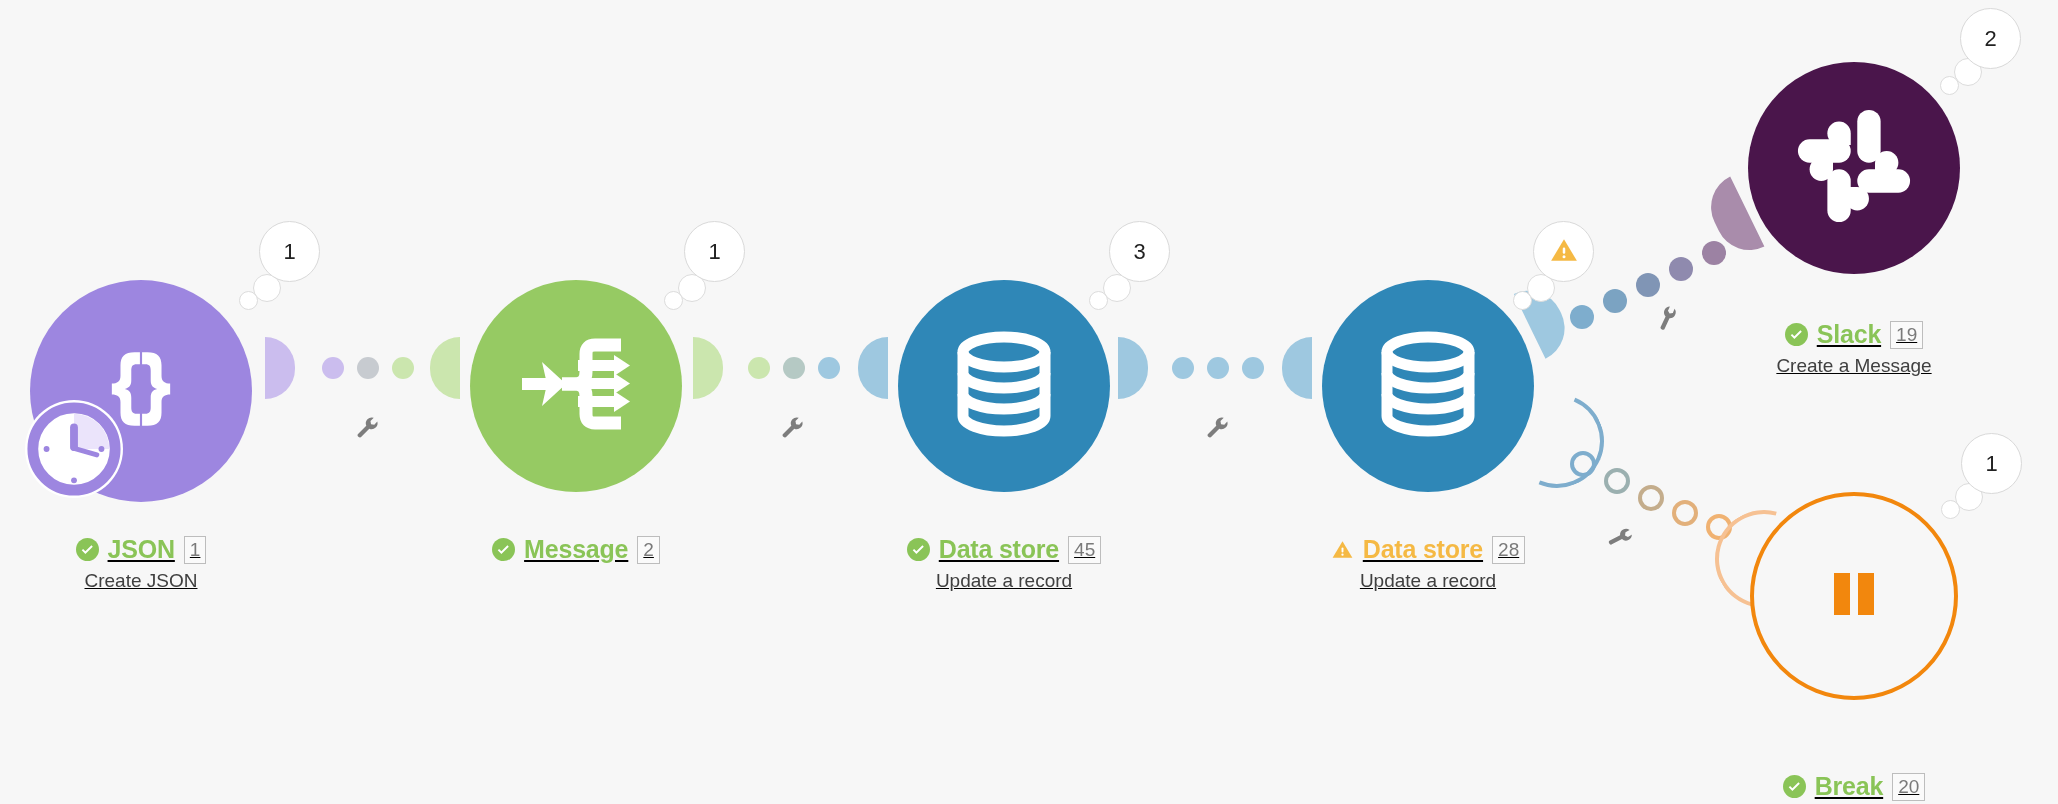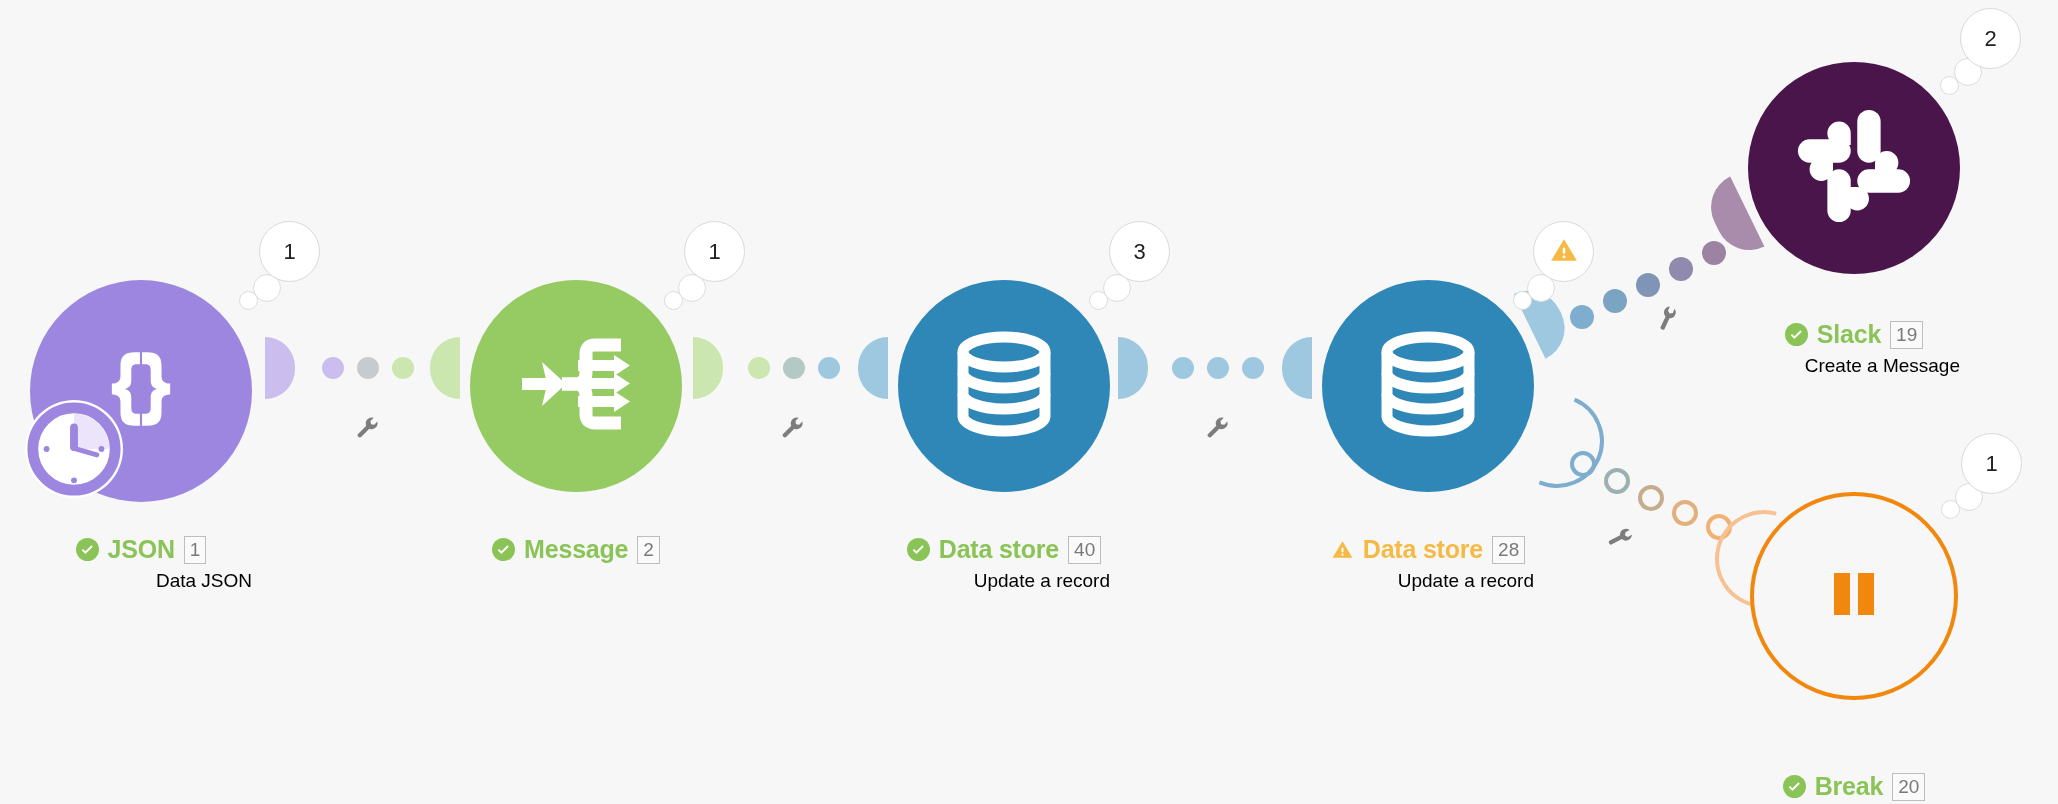--- a/index.html
+++ b/index.html
@@ -72,22 +72,23 @@
   }
   .bubble-mid, .bubble-small {
     position: absolute;
     background: #ffffff;
     border: 1px solid #dcdcdc;
     border-radius: 50%;
   }
   
   .label-block {
     position: absolute;
-    text-align: right;
+    text-align: center;
     white-space: nowrap;
+    text-decoration: underline;
   }
   .label-row {
     display: flex;
     align-items: center;
     justify-content: center;
     gap: 9px;
   }
   .label-title {
     font-size: 25px;
     font-weight: bold;
@@ -110,21 +111,21 @@
     border: 1px solid #bdbdbd;
     color: #7a7a7a;
     font-size: 19px;
     line-height: 1;
     padding: 3px 5px 4px 5px;
     background: #fafafa;
   }
   .label-sub {
     margin-top: 6px;
     font-size: 19px;
-    color: #000000;
+    color: #404040;
   }
   .wrench {
     position: absolute;
     color: #7d7d7d;
   }
   .wrench svg { display: block; }
   .clock-badge {
     position: absolute;
     border-radius: 50%;
     background: #ffffff;
@@ -241,21 +242,21 @@
     <div class="label-block" style="left:30px;top:535px;width:222px;">
       <div class="label-row">
         <span class="status-ico ok">
           <svg width="23" height="23" viewBox="0 0 24 24">
               <path fill="#ffffff" d="M9.8 16.6 6 12.8l1.4-1.4 2.4 2.4 6.3-6.3L17.5 9z"></path>
             </svg>
         </span>
         <span class="label-title ok">JSON</span>
         <span class="badge">1</span>
       </div>
-      <div class="label-sub">Data JSON</div>
+      <div class="label-sub">Create JSON</div>
     </div>
   </div>
 
   <div class="node" style="left:0;top:0;">
     <div class="circle shadowed" style="left:470px;top:280px;width:212px;height:212px;background:#96ca63;">
       <span>
         <svg width="120" height="112" viewBox="0 0 120 112">
           <path fill="#ffffff" d="M6 50h28v12H6z"></path>
           <path fill="#ffffff" d="M26 34l24 22-24 22 5-22z"></path>
           <path fill="none" stroke="#ffffff" stroke-width="13" d="M46 56h12c8 0 12-4 12-12V26c0-6 3-9 9-9h26"></path>
@@ -309,21 +310,21 @@
       <div class="bubble" style="left:1109px;top:221px;width:59px;height:59px;">3</div>
     </div>
     <div class="label-block" style="left:898px;top:535px;width:212px;">
       <div class="label-row">
         <span class="status-ico ok">
           <svg width="23" height="23" viewBox="0 0 24 24">
               <path fill="#ffffff" d="M9.8 16.6 6 12.8l1.4-1.4 2.4 2.4 6.3-6.3L17.5 9z"></path>
             </svg>
         </span>
         <span class="label-title ok">Data store</span>
-        <span class="badge">40</span>
+        <span class="badge">45</span>
       </div>
       <div class="label-sub">Update a record</div>
     </div>
   </div>
 
   <div class="node" style="left:0;top:0;">
     <div class="circle shadowed" style="left:1322px;top:280px;width:212px;height:212px;background:#2f87b7;">
       <span>
         <svg width="106" height="112" viewBox="0 0 106 112">
           <g fill="none" stroke="#ffffff" stroke-width="11">

